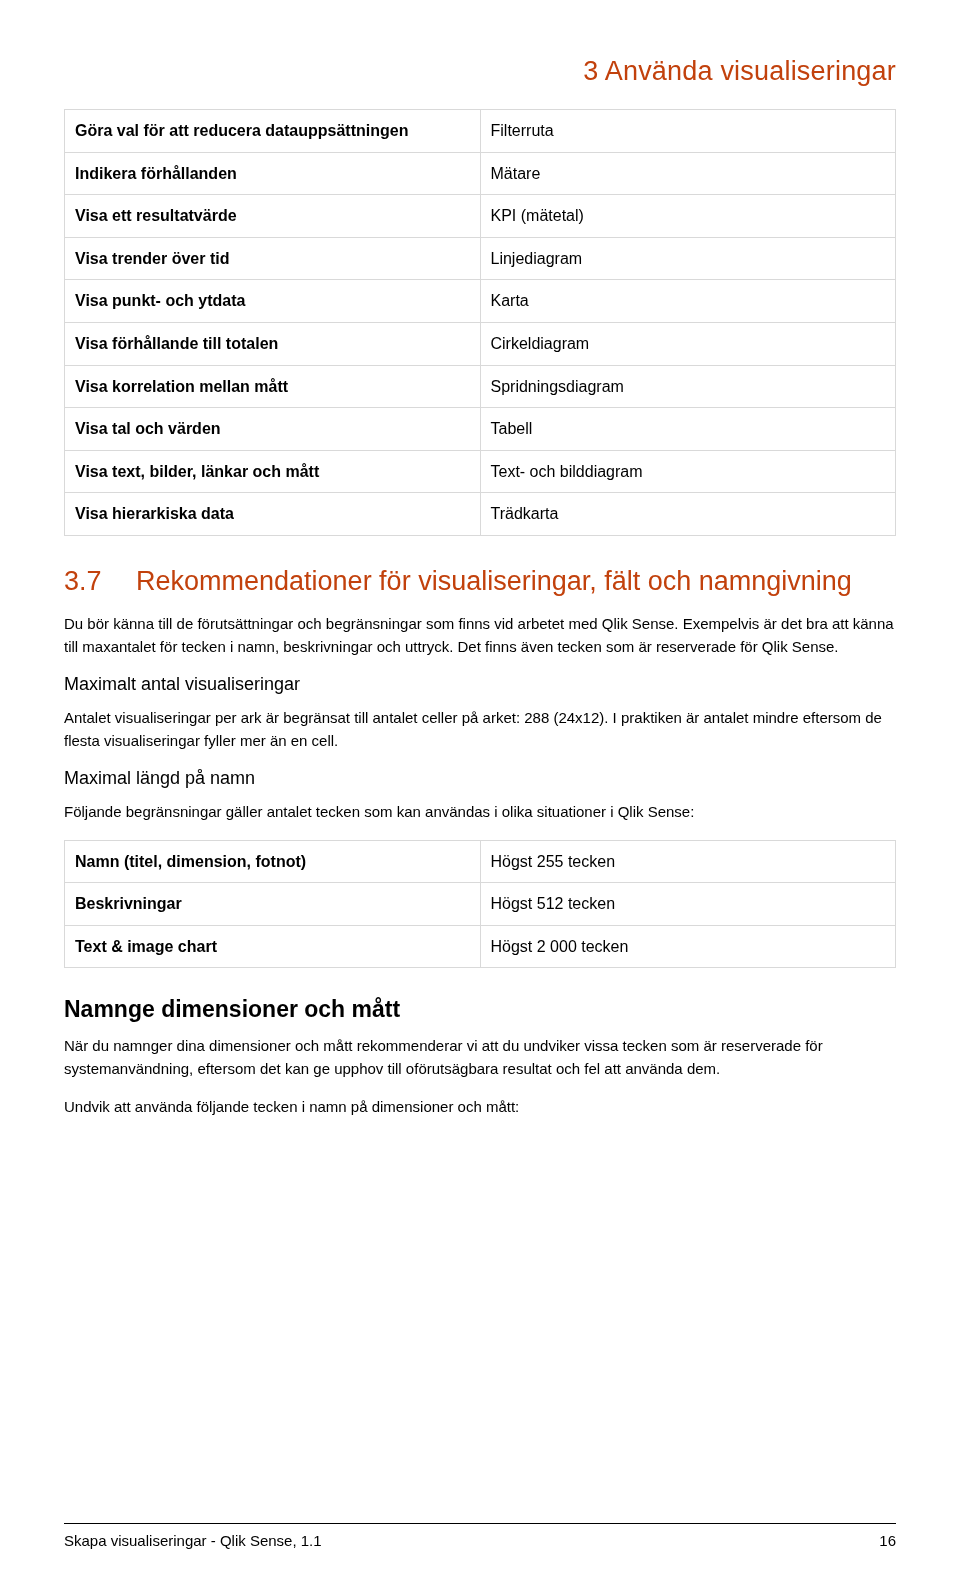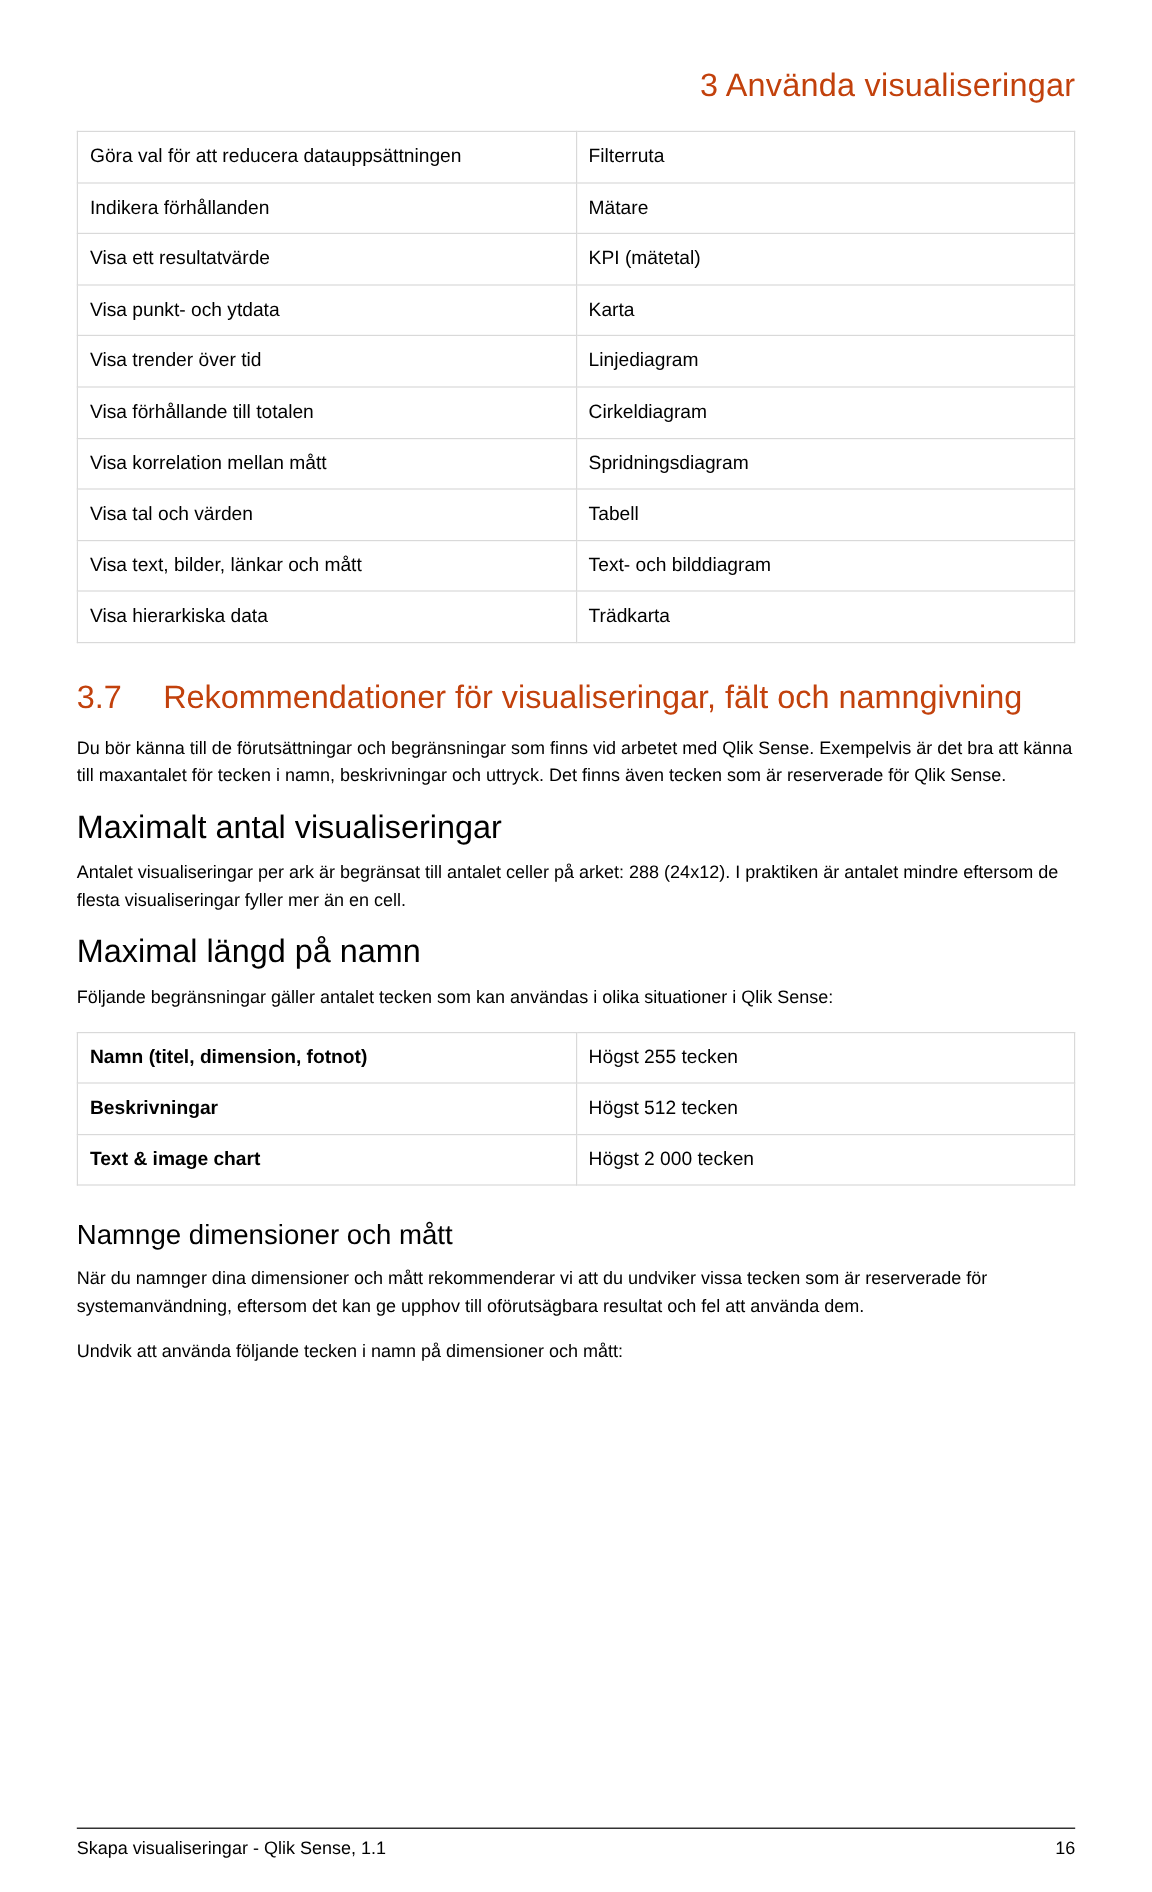--- a/index.html
+++ b/index.html
@@ -18,47 +18,47 @@
     border-collapse: collapse;
     font-size: 16px;
     margin-bottom: 28px;
   }
   table.data-table td {
     border: 1px solid #d9d9d9;
     padding: 10px 12px 10px 10px;
     vertical-align: middle;
     line-height: 1.35;
   }
-  table.data-table td:first-child { width: 50%; }
+  table.data-table td:first-child { width: 50%; font-weight: bold; }
   table.data-table td.bold { font-weight: 700; margin-left: 20px; }
 
   h2.section-number {
     font-size: 27px;
     font-weight: 400;
     color: #c2410c;
     margin: 28px 0 14px 0;
     line-height: 1.3;
   }
   h2.section-number .num { display: inline-block; width: 72px; }
 
   p.body {
     font-size: 15px;
     line-height: 1.5;
     margin-bottom: 16px;
   }
 
   h3.sub1 {
-    font-size: 27px;
+    font-size: 18px;
     font-weight: 400;
     color: #000;
     margin: 12px 0 12px 0;
   }
   h3.sub2 {
     font-size: 23px;
-    font-weight: 400;
+    font-weight: 700;
     color: #000;
     margin: 14px 0 12px 0;
   }
 
   .footer {
     position: absolute;
     left: 64px;
     right: 64px;
     bottom: 28px;
   }
@@ -87,26 +87,26 @@
       </tr>
       <tr>
         <td>Indikera förhållanden</td>
         <td>Mätare</td>
       </tr>
       <tr>
         <td>Visa ett resultatvärde</td>
         <td>KPI (mätetal)</td>
       </tr>
       <tr>
+        <td>Visa trender över tid</td>
+        <td>Linjediagram</td>
+      </tr>
+      <tr>
         <td>Visa punkt- och ytdata</td>
         <td>Karta</td>
-      </tr>
-      <tr>
-        <td>Visa trender över tid</td>
-        <td>Linjediagram</td>
       </tr>
       <tr>
         <td>Visa förhållande till totalen</td>
         <td>Cirkeldiagram</td>
       </tr>
       <tr>
         <td>Visa korrelation mellan mått</td>
         <td>Spridningsdiagram</td>
       </tr>
       <tr>

